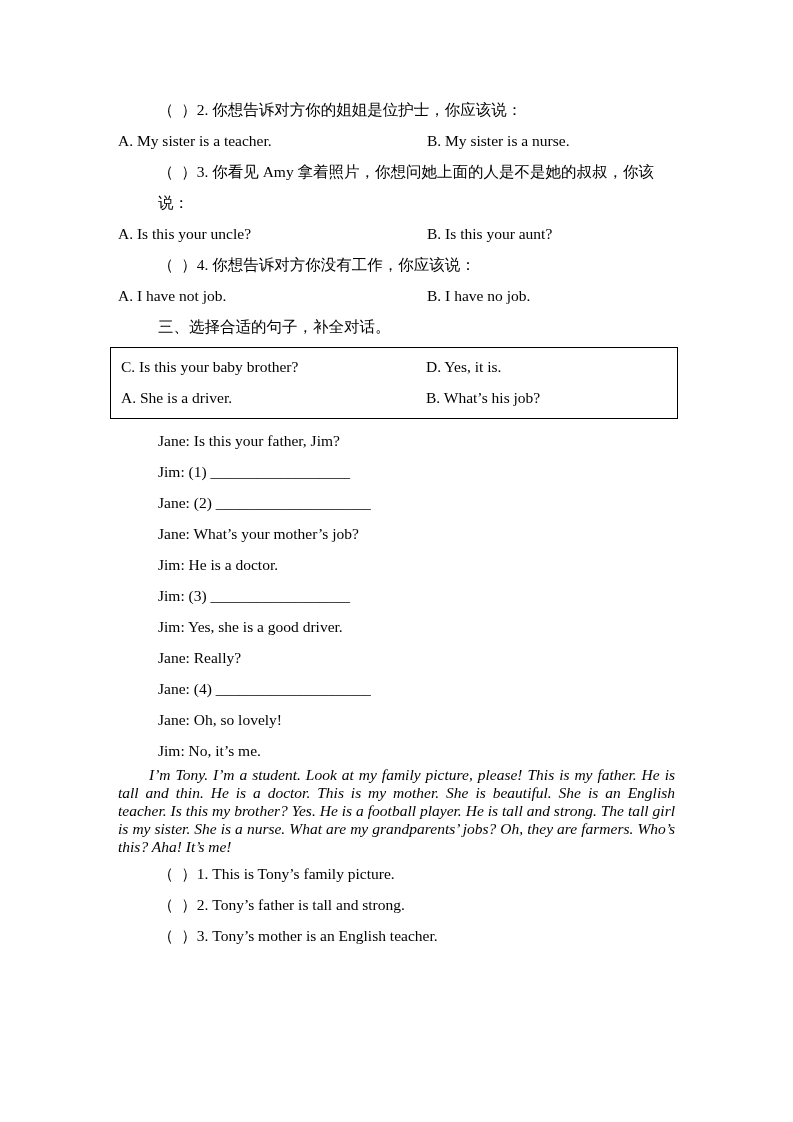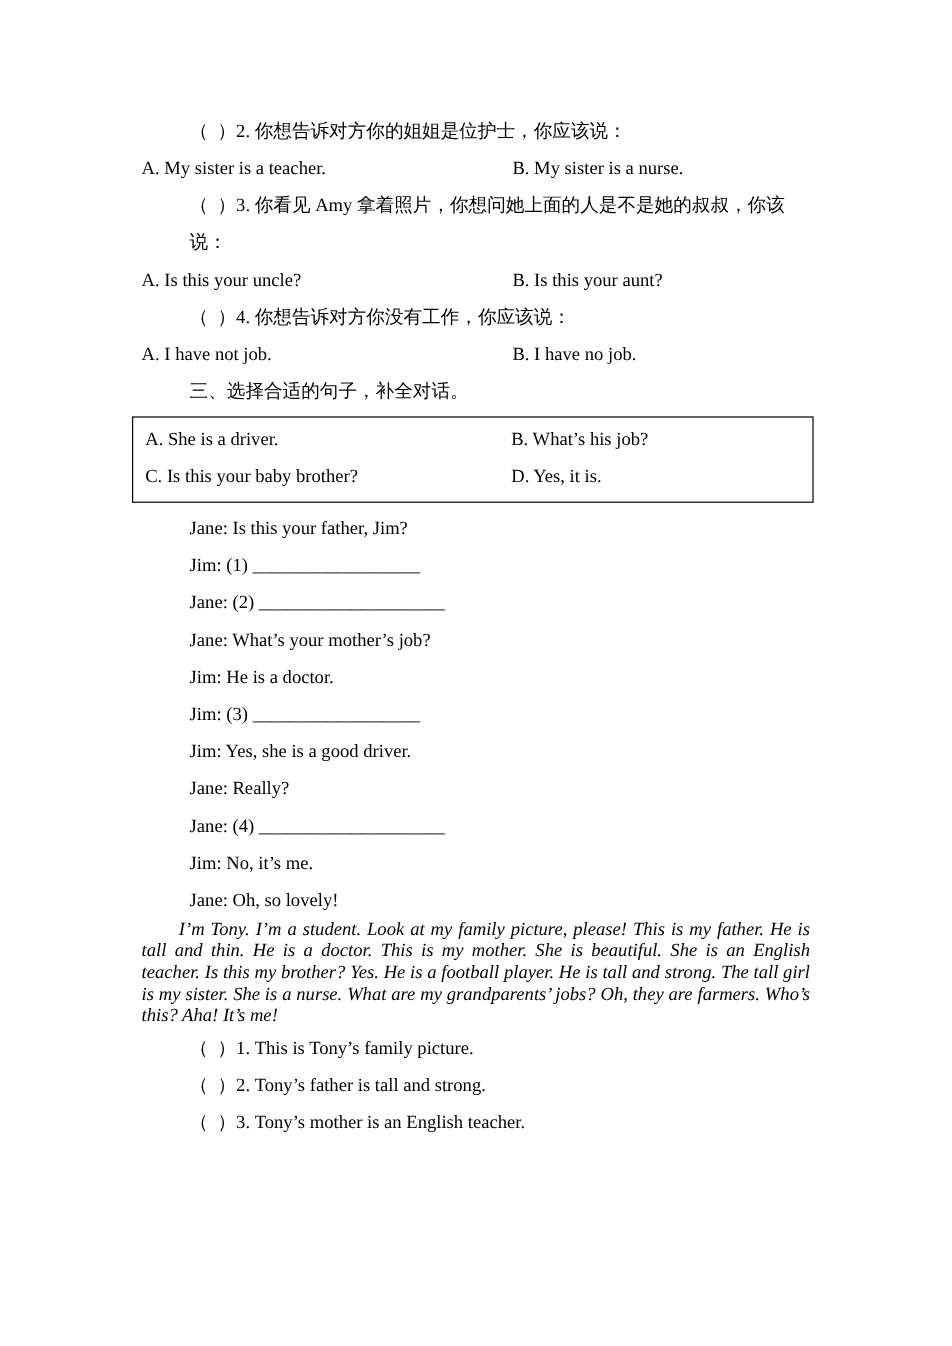--- a/index.html
+++ b/index.html
@@ -64,41 +64,41 @@
     <div class="opt-row">
       <span class="opt-a">A. I have not job.</span>
       <span class="opt-b">B. I have no job.</span>
     </div>
   </div>
 
   <div class="section-title line">三、选择合适的句子，补全对话。</div>
 
   <div class="answer-box">
     <div class="box-row">
+      <span>C. Is this your baby brother?</span>
+      <span class="box-opt-b">D. Yes, it is.</span>
+    </div>
+    <div class="box-row">
       <span>A. She is a driver.</span>
       <span class="box-opt-b">B. What’s his job?</span>
-    </div>
-    <div class="box-row">
-      <span>C. Is this your baby brother?</span>
-      <span class="box-opt-b">D. Yes, it is.</span>
     </div>
   </div>
 
   <div>
     <div class="line">Jane: Is this your father, Jim?</div>
     <div class="line">Jim: (1) __________________</div>
     <div class="line">Jane: (2) ____________________</div>
     <div class="line">Jane: What’s your mother’s job?</div>
     <div class="line">Jim: He is a doctor.</div>
     <div class="line">Jim: (3) __________________</div>
     <div class="line">Jim: Yes, she is a good driver.</div>
     <div class="line">Jane: Really?</div>
     <div class="line">Jane: (4) ____________________</div>
+    <div class="line">Jane: Oh, so lovely!</div>
     <div class="line">Jim: No, it’s me.</div>
-    <div class="line">Jane: Oh, so lovely!</div>
   </div>
 
 
   <p class="passage">I’m Tony. I’m a student. Look at my family picture, please! This is my father. He is tall and thin. He is a doctor. This is my mother. She is beautiful. She is an English teacher. Is this my brother? Yes. He is a football player. He is tall and strong. The tall girl is my sister. She is a nurse. What are my grandparents’ jobs? Oh, they are farmers. Who’s this? Aha! It’s me!</p>
 
   <div class="tf-items">
     <div class="line">（  ）1. This is Tony’s family picture.</div>
     <div class="line">（  ）2. Tony’s father is tall and strong.</div>
     <div class="line">（  ）3. Tony’s mother is an English teacher.</div>
   </div>

